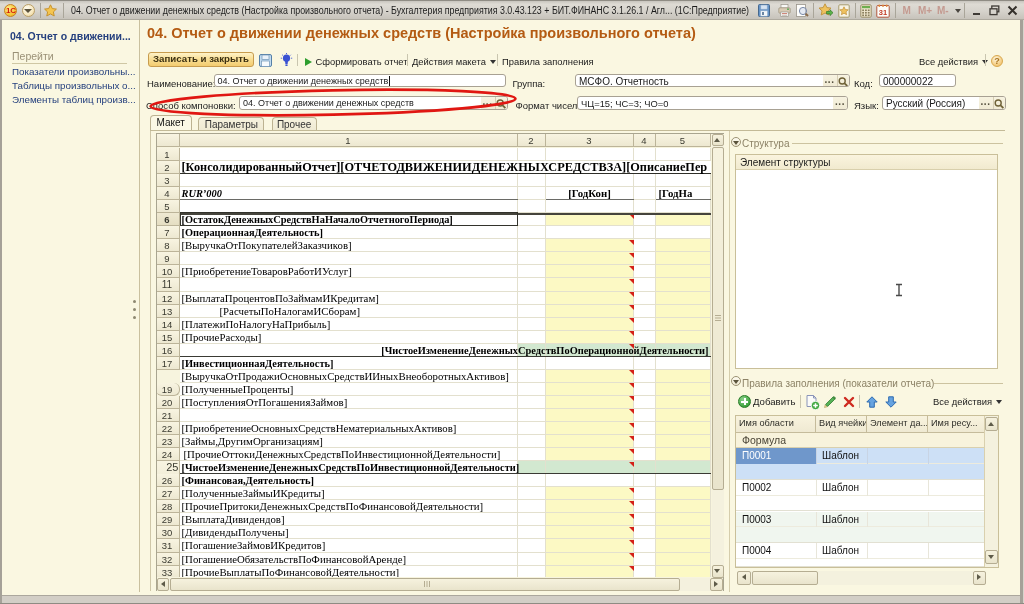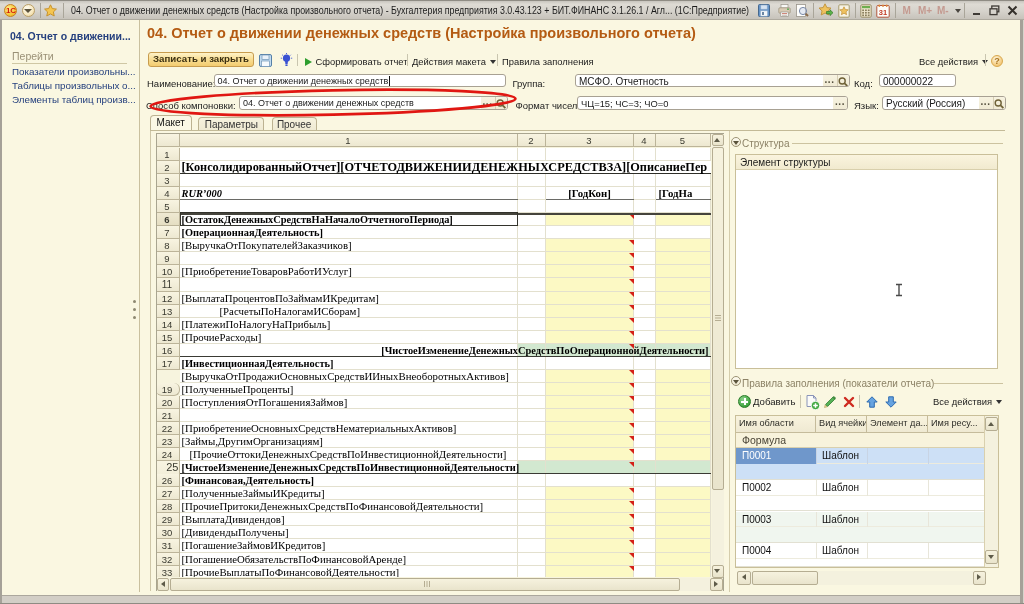--- a/index.html
+++ b/index.html
@@ -374,21 +374,21 @@
 <div class="ab" style="left:499.0px;top:301.30px;width:55.0px;height:13.05px;background:#FCF9C4;border-right:1px solid #E3E0CE;border-bottom:1px solid #E3E0CE;"></div>
 <div class="ab" style="left:472.0px;top:301.80px;width:0;height:0;border-left:5px solid transparent;border-top:5px solid #D42018;"></div>
 <div class="ab" style="left:23.0px;top:301.30px;width:529.0px;height:13.05px;overflow:hidden;font-family:'Liberation Serif',serif;font-size:10.8px;font-weight:normal;color:#000;line-height:13.1px;white-space:nowrap;padding-left:2px;">[Займы,ДругимОрганизациям]</div>
 <div class="ab" style="left:-1.0px;top:314.35px;width:24px;height:13.05px;background:linear-gradient(#F8F4E1,#EDE8D1);border-right:1px solid #BCB499;border-bottom:1px solid #BCB499;font-size:9.5px;color:#3A3A30;text-align:center;line-height:13.1px;">24</div>
 <div class="ab" style="left:23.0px;top:314.35px;width:338.0px;height:13.05px;background:#fff;border-right:1px solid #E3E0CE;border-bottom:1px solid #E3E0CE;"></div>
 <div class="ab" style="left:361.0px;top:314.35px;width:28.0px;height:13.05px;background:#fff;border-right:1px solid #E3E0CE;border-bottom:1px solid #E3E0CE;"></div>
 <div class="ab" style="left:389.0px;top:314.35px;width:88.0px;height:13.05px;background:#FCF9C4;border-right:1px solid #E3E0CE;border-bottom:1px solid #E3E0CE;"></div>
 <div class="ab" style="left:477.0px;top:314.35px;width:22.0px;height:13.05px;background:#fff;border-right:1px solid #E3E0CE;border-bottom:1px solid #E3E0CE;"></div>
 <div class="ab" style="left:499.0px;top:314.35px;width:55.0px;height:13.05px;background:#FCF9C4;border-right:1px solid #E3E0CE;border-bottom:1px solid #E3E0CE;"></div>
 <div class="ab" style="left:472.0px;top:314.85px;width:0;height:0;border-left:5px solid transparent;border-top:5px solid #D42018;"></div>
-<div class="ab" style="left:23.0px;top:314.35px;width:529.0px;height:13.05px;overflow:hidden;font-family:'Liberation Serif',serif;font-size:10.8px;font-weight:normal;color:#000;line-height:13.1px;white-space:nowrap;padding-left:10px;">[ПрочиеОттокиДенежныхСредствПоИнвестиционнойДеятельности]</div>
+<div class="ab" style="left:23.0px;top:314.35px;width:529.0px;height:13.05px;overflow:hidden;font-family:'Liberation Serif',serif;font-size:10.8px;font-weight:normal;color:#000;line-height:13.1px;white-space:nowrap;padding-left:4px;">[ПрочиеОттокиДенежныхСредствПоИнвестиционнойДеятельности]</div>
 <div class="ab" style="left:-1.0px;top:327.40px;width:24px;height:31px;background:linear-gradient(#F8F4E1,#EDE8D1);border-right:1px solid #BCB499;border-bottom:1px solid #BCB499;font-size:11px;color:#3A3A30;text-align:right;line-height:13.1px;">25</div>
 <div class="ab" style="left:23.0px;top:327.40px;width:338.0px;height:13.05px;background:#fff;border-right:1px solid #E3E0CE;border-bottom:1px solid #E3E0CE;"></div>
 <div class="ab" style="left:361.0px;top:327.40px;width:28.0px;height:13.05px;background:#D2E8D0;border-right:1px solid #E3E0CE;border-bottom:1px solid #E3E0CE;"></div>
 <div class="ab" style="left:389.0px;top:327.40px;width:88.0px;height:13.05px;background:#D2E8D0;border-right:1px solid #E3E0CE;border-bottom:1px solid #E3E0CE;"></div>
 <div class="ab" style="left:477.0px;top:327.40px;width:22.0px;height:13.05px;background:#D2E8D0;border-right:1px solid #E3E0CE;border-bottom:1px solid #E3E0CE;"></div>
 <div class="ab" style="left:499.0px;top:327.40px;width:55.0px;height:13.05px;background:#D2E8D0;border-right:1px solid #E3E0CE;border-bottom:1px solid #E3E0CE;"></div>
 <div class="ab" style="left:472.0px;top:327.90px;width:0;height:0;border-left:5px solid transparent;border-top:5px solid #D42018;"></div>
 <div class="ab" style="left:23.0px;top:339.25px;width:531.0px;height:1.6px;background:#3A3A34;"></div>
 <div class="ab" style="left:23.0px;top:327.40px;width:529.0px;height:13.05px;overflow:hidden;font-family:'Liberation Serif',serif;font-size:10.4px;font-weight:bold;color:#000;line-height:13.1px;white-space:nowrap;padding-left:2px;">[ЧистоеИзменениеДенежныхСредствПоИнвестиционнойДеятельности]</div>
 <div class="ab" style="left:-1.0px;top:340.45px;width:24px;height:13.05px;background:linear-gradient(#F8F4E1,#EDE8D1);border-right:1px solid #BCB499;border-bottom:1px solid #BCB499;font-size:9.5px;color:#3A3A30;text-align:center;line-height:13.1px;">26</div>

